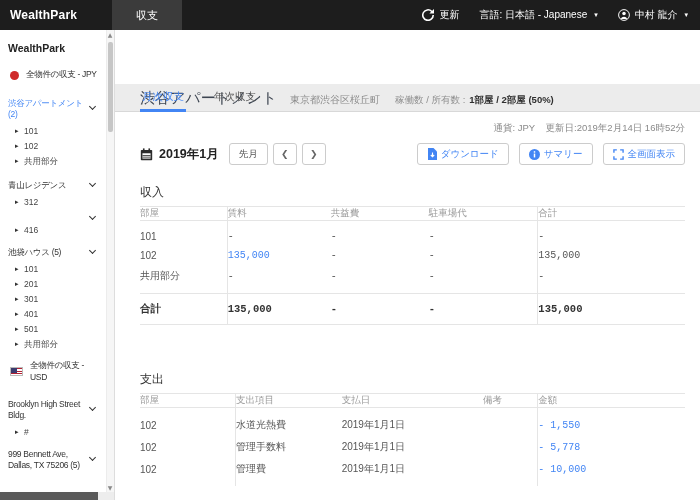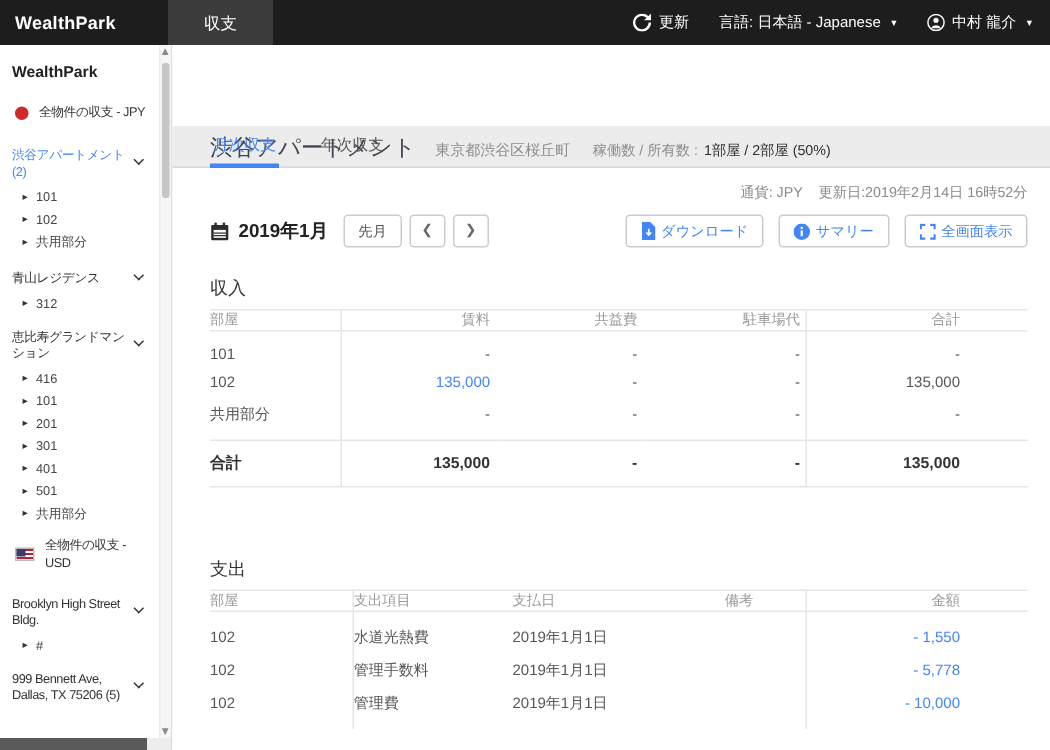--- a/index.html
+++ b/index.html
@@ -47,21 +47,21 @@
   .vscroll .thumb { position:absolute; left:1px; top:12px; width:5px; height:90px; background:#c6c6c6; border-radius:2px; }
   .hscroll { position:absolute; left:0; bottom:0; width:115px; height:8px; background:#ededed; z-index:4; }
   .hscroll .thumb { position:absolute; left:0; top:0; height:8px; width:98px; background:#5a5a5a; }
 
   
   .main { position:absolute; left:115px; top:30px; width:585px; height:470px; background:#fff; overflow:hidden; }
   .prop-header { height:54px; padding:16px 15px 0 25px; display:flex; align-items:baseline; background:#fff; }
   .prop-title { font-size:15px; color:#3e4652; }
   .prop-sub { font-size:10px; color:#8d8d8d; margin-left:13px;margin-top:47px; }
   .occ-label { font-size:9.5px; color:#8d8d8d; margin-left:15px; }
-  .occ-value { font-size:9.5px; color:#2e2e2e; font-weight:normal; margin-left:4px; }
+  .occ-value { font-size:9.5px; color:#2e2e2e; font-weight:bold; margin-left:4px; }
 
   .tabstrip { height:28px; background:#ececec; border-bottom:1px solid #d8d8d8; display:flex; padding-left:25px; }
   .tab { font-size:10.5px; color:#555; display:flex; align-items:center; padding:0 2px; margin-right:26px;
     border-bottom:3px solid transparent; height:28px; cursor:pointer; }
   .tab.active { color:#4285f4; border-bottom-color:#4285f4; }
 
   .content { padding:0 15px 0 25px; height:388px; position:relative; }
   .currency-line { text-align:right; font-size:9.5px; color:#8a8a8a; padding-top:10px; }
   .currency-line span { margin-left:8px; }
 
@@ -82,21 +82,21 @@
 
   table.data { width:100%; border-collapse:collapse; table-layout:fixed; margin-top:5px; }
   table.data th { font-weight:normal; font-size:9.5px; color:#9a9a9a; padding:0 0;
     border-top:1px solid #e5e5e5; border-bottom:1px solid #e5e5e5; }
   table.data td { font-size:10px; color:#555; padding:4px 0; }
   table.data th:nth-child(2), table.data td:nth-child(2),
   table.data th:last-child, table.data td:last-child { border-left:1px solid #e5e5e5; }
   table.data tbody tr:first-child td { padding-top:10px; }
   table.data tbody tr:last-child td { padding-bottom:10px; }
   .al-l { text-align:left; } .al-c { text-align:center; }
-  .al-r { text-align:right; padding-right:4px !important; }
+  .al-r { text-align:left; padding-right:4px !important;font-family:Liberation Mono, monospace; }
   table.data th:last-child, table.data td:last-child { padding-right:45px !important; }
   table.data tfoot td { border-top:1px solid #e5e5e5; border-bottom:1px solid #e5e5e5;
     font-weight:bold; color:#333; font-size:10.5px; padding:8px 0; }
   .link { color:#4285f4; cursor:pointer; }
   table.expense td:last-child span { color:#4285f4; }
 </style>
 </head>
 <body>
 
 <div class="topbar">
@@ -132,22 +132,23 @@
   <div class="side-currency">
         <span class="flag-jp"></span>
         <span>全物件の収支 - JPY</span>
       </div>
       <div class="side-group selected"><span>渋谷アパートメント (2)</span><span class="chev"></span></div>
       <div class="side-child"><span class="tri">▸</span><span>101</span></div>
       <div class="side-child"><span class="tri">▸</span><span>102</span></div>
       <div class="side-child"><span class="tri">▸</span><span>共用部分</span></div>
       <div class="side-group"><span>青山レジデンス</span><span class="chev"></span></div>
       <div class="side-child"><span class="tri">▸</span><span>312</span></div>
-      <div class="side-group"><span>恵比寿グランドマンション</span><span class="chev"></span></div>
+      <div class="side-group"><span class="chev"></span></div>
       <div class="side-child"><span class="tri">▸</span><span>416</span></div>
+      <div class="side-group"><span>池袋ハウス (5)</span><span class="chev"></span></div>
       <div class="side-child"><span class="tri">▸</span><span>101</span></div>
       <div class="side-child"><span class="tri">▸</span><span>201</span></div>
       <div class="side-child"><span class="tri">▸</span><span>301</span></div>
       <div class="side-child"><span class="tri">▸</span><span>401</span></div>
       <div class="side-child"><span class="tri">▸</span><span>501</span></div>
       <div class="side-child"><span class="tri">▸</span><span>共用部分</span></div>
       <div class="side-currency">
         <span class="flag-us">
           <span class="canton"></span>
         </span>

